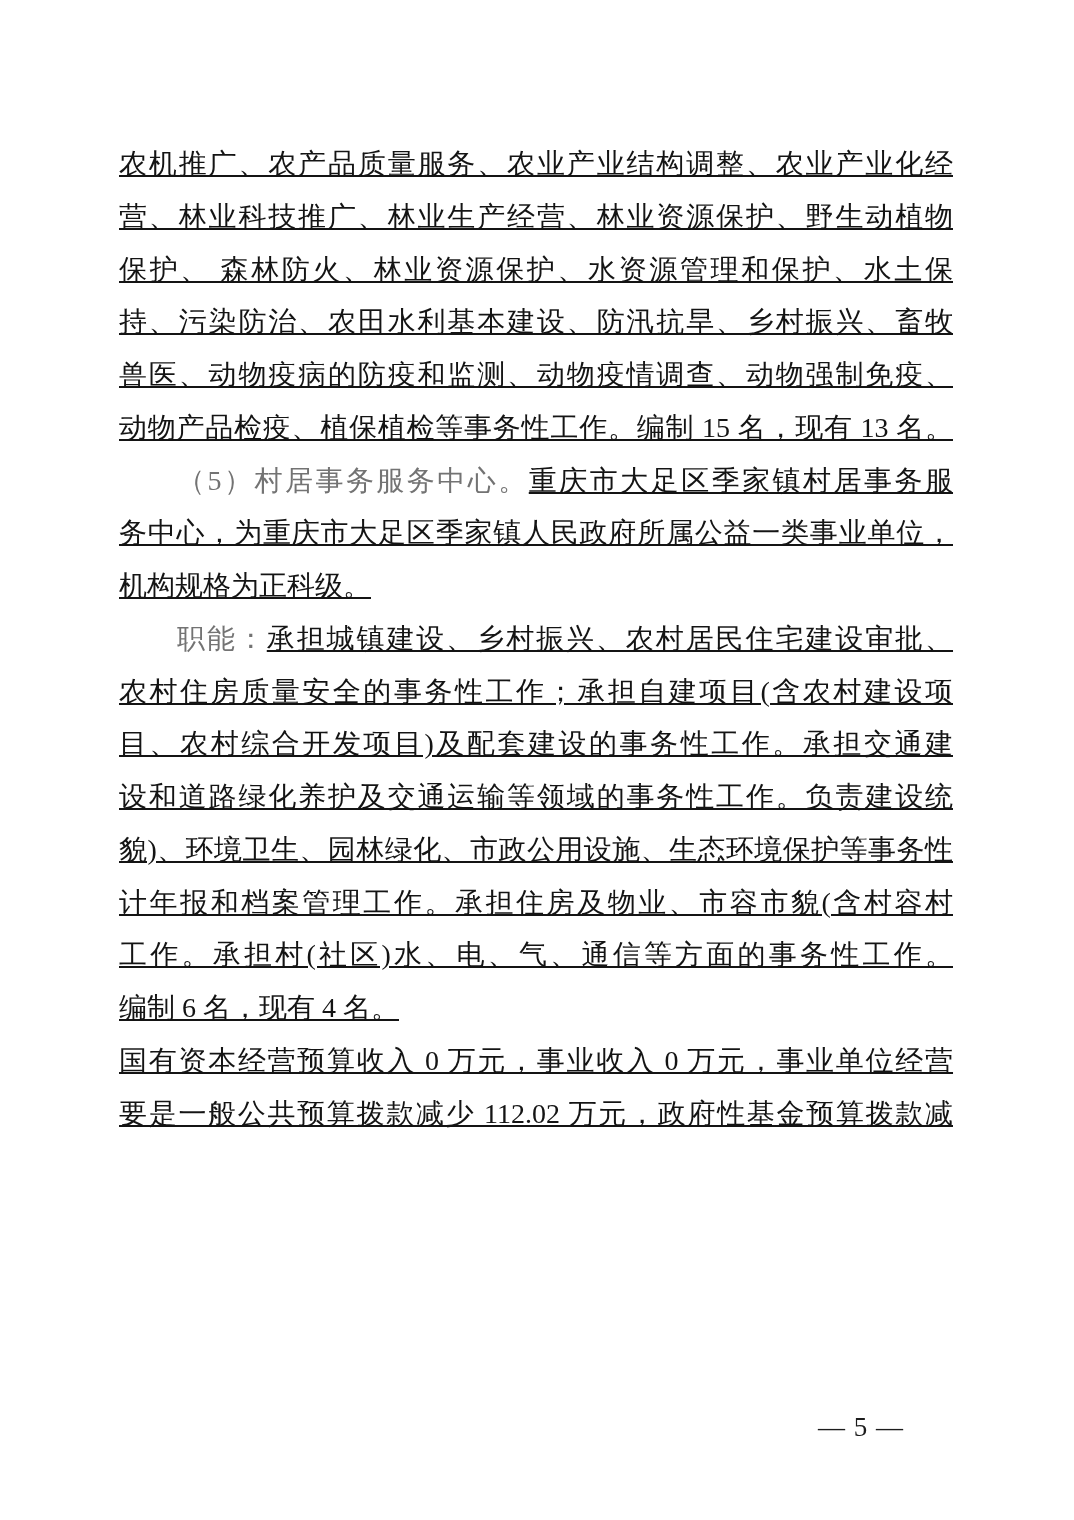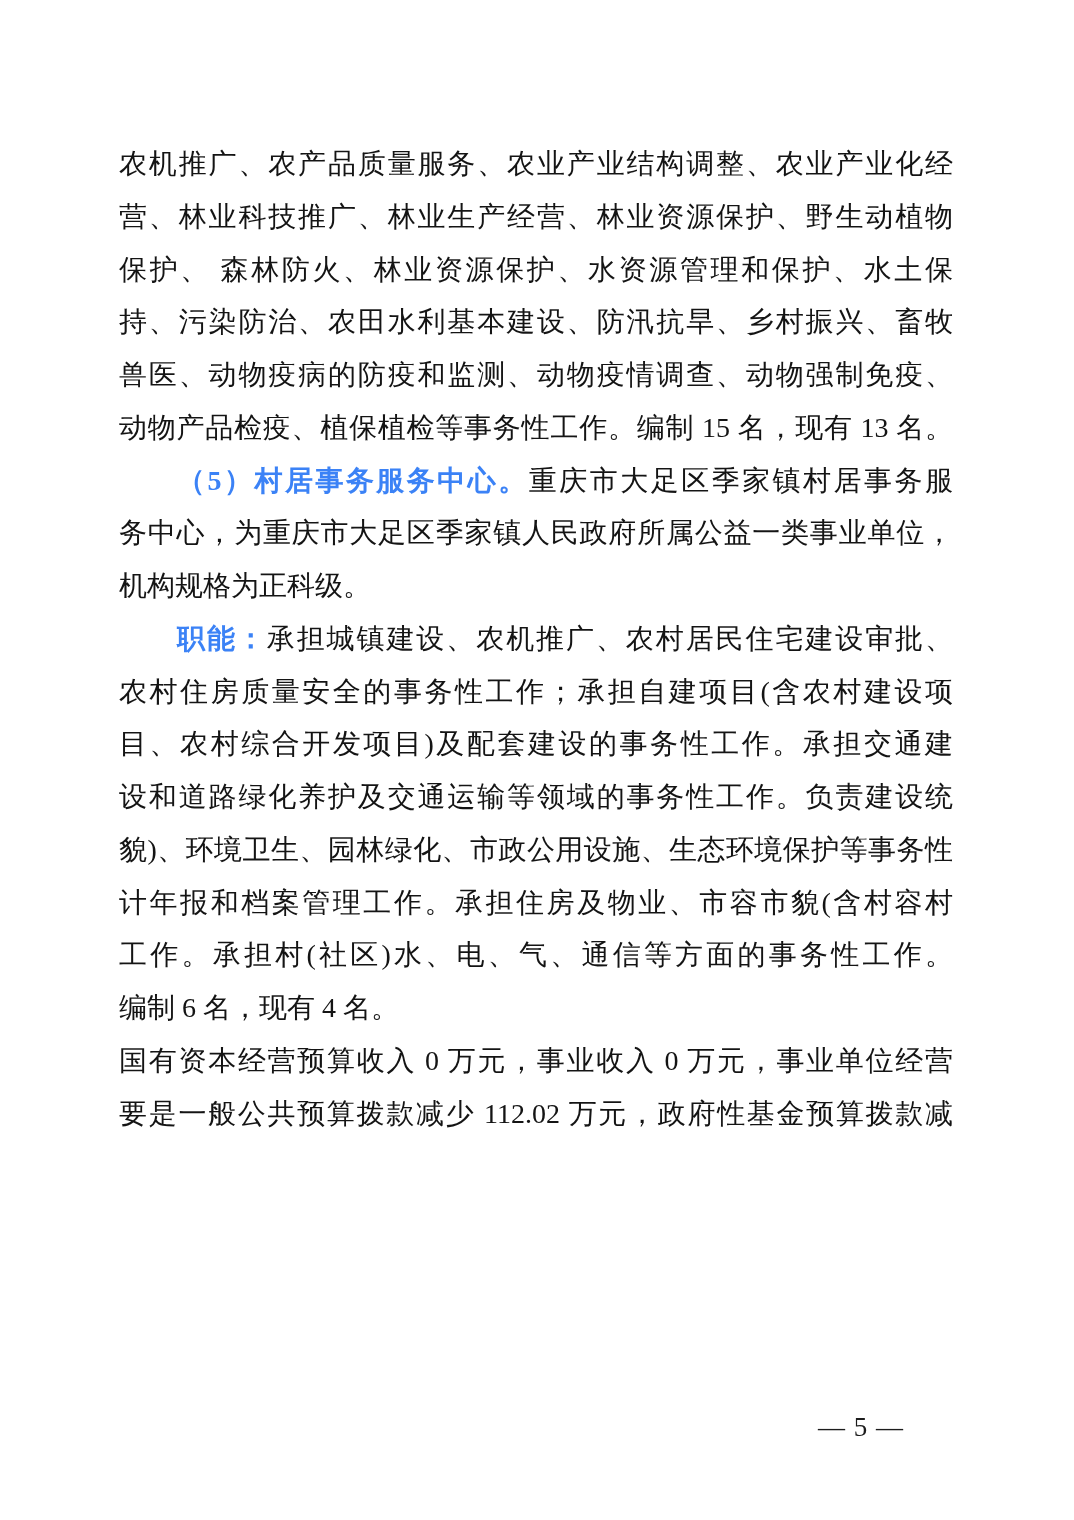--- a/index.html
+++ b/index.html
@@ -46,25 +46,26 @@
   .line.indent {
     text-indent: 58px;
   }
   .line.heading {
     font-family: "Liberation Sans", "DejaVu Sans", sans-serif;
     font-weight: 700;
     letter-spacing: 1.5px;
     color: #0a0a0a;
   }
   .seg-bold {
-    font-weight: 700;
-    color: #3b82f6;
+    font-weight: 400;
+    color: #737373;
   }
   .seg-regular {
     font-weight: 400;
+    text-decoration: underline;
   }
   .page-footer {
     position: absolute;
     top: 1407px;
     left: 818px;
     font-size: 27px;
     line-height: 40px;
     letter-spacing: 1px;
     color: #1c1c1c;
     font-family: "Liberation Serif", "DejaVu Serif", serif;
@@ -77,21 +78,21 @@
   <div class="doc-body" id="doc-body">
       <div class="line"><span class="seg-regular">农机推广、农产品质量服务、农业产业结构调整、农业产业化经</span></div>
       <div class="line"><span class="seg-regular">营、林业科技推广、林业生产经营、林业资源保护、野生动植物</span></div>
       <div class="line"><span class="seg-regular">保护、 森林防火、林业资源保护、水资源管理和保护、水土保</span></div>
       <div class="line"><span class="seg-regular">持、污染防治、农田水利基本建设、防汛抗旱、乡村振兴、畜牧</span></div>
       <div class="line"><span class="seg-regular">兽医、动物疫病的防疫和监测、动物疫情调查、动物强制免疫、</span></div>
       <div class="line"><span class="seg-regular">动物产品检疫、植保植检等事务性工作。编制 15 名，现有 13 名。</span></div>
       <div class="line indent"><span class="seg-bold">（5）村居事务服务中心。</span><span class="seg-regular">重庆市大足区季家镇村居事务服</span></div>
       <div class="line"><span class="seg-regular">务中心，为重庆市大足区季家镇人民政府所属公益一类事业单位，</span></div>
       <div class="line pend"><span class="seg-regular">机构规格为正科级。</span></div>
-      <div class="line indent"><span class="seg-bold">职能：</span><span class="seg-regular">承担城镇建设、农机推广、农村居民住宅建设审批、</span></div>
+      <div class="line indent"><span class="seg-bold">职能：</span><span class="seg-regular">承担城镇建设、乡村振兴、农村居民住宅建设审批、</span></div>
       <div class="line"><span class="seg-regular">农村住房质量安全的事务性工作；承担自建项目(含农村建设项</span></div>
       <div class="line"><span class="seg-regular">目、农村综合开发项目)及配套建设的事务性工作。承担交通建</span></div>
       <div class="line"><span class="seg-regular">设和道路绿化养护及交通运输等领域的事务性工作。负责建设统</span></div>
       <div class="line"><span class="seg-regular">貌)、环境卫生、园林绿化、市政公用设施、生态环境保护等事务性</span></div>
       <div class="line"><span class="seg-regular">计年报和档案管理工作。承担住房及物业、市容市貌(含村容村</span></div>
       <div class="line"><span class="seg-regular">工作。承担村(社区)水、电、气、通信等方面的事务性工作。</span></div>
       <div class="line pend"><span class="seg-regular">编制 6 名，现有 4 名。</span></div>
       <div class="line"><span class="seg-regular">国有资本经营预算收入 0 万元，事业收入 0 万元，事业单位经营</span></div>
       <div class="line"><span class="seg-regular">要是一般公共预算拨款减少 112.02 万元，政府性基金预算拨款减</span></div>
     </div>

